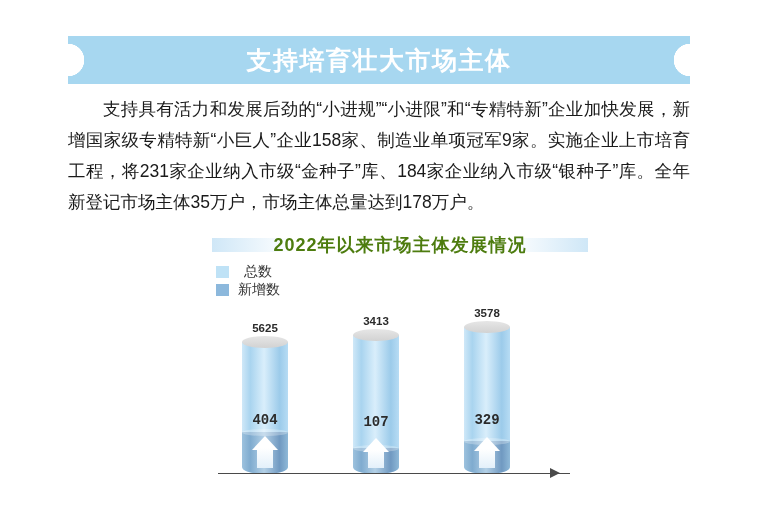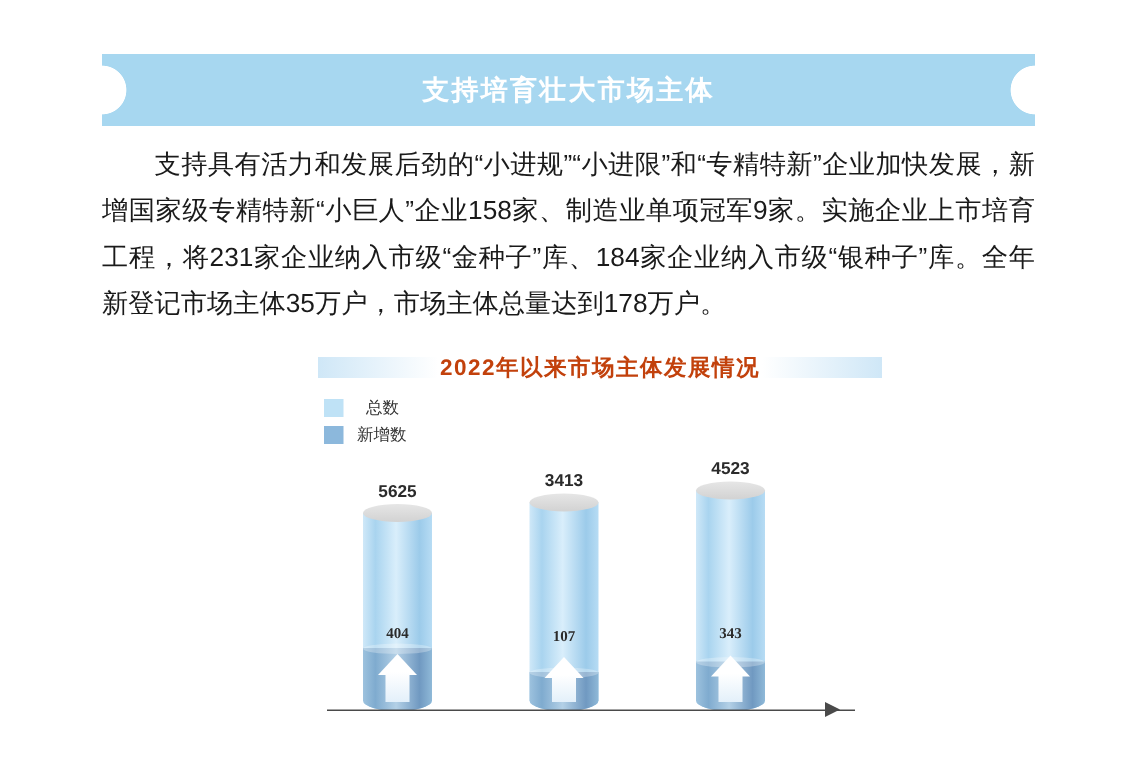--- a/index.html
+++ b/index.html
@@ -25,21 +25,21 @@
     mask-image:
        radial-gradient(circle 16px at 0px 24px, transparent 0 16px, #000 16.5px),
        radial-gradient(circle 16px at 622px 24px, transparent 0 16px, #000 16.5px);
     mask-composite:intersect;
   }
   .banner-title{
     position:absolute;inset:0;
     display:flex;align-items:center;justify-content:center;
     color:#ffffff;
     font-family:"Liberation Sans","DejaVu Sans",sans-serif;
-    font-size:18px;font-weight:bold;letter-spacing:1.5px;
+    font-size:25px;font-weight:bold;letter-spacing:1.5px;
   }
 
   
   .body-text{
     position:absolute;left:68px;top:94px;width:622px;
     font-size:17.5px;line-height:31px;color:#1a1a1a;
     text-align:justify;text-indent:2em;
     font-family:Liberation Sans, sans-serif;
   }
 
@@ -49,31 +49,31 @@
   }
   .chart-title-row{
     position:relative;height:26px;display:flex;align-items:center;justify-content:center;
   }
   .deco-bar{position:absolute;top:6px;height:14px;width:80px;}
   .deco-left{left:12px;background:linear-gradient(to right,#cfe7f7,#ffffff);}
   .deco-right{right:12px;background:linear-gradient(to left,#cfe7f7,#ffffff);}
   .chart-title{
     position:relative;z-index:2;
     font-family:"Liberation Sans","DejaVu Sans",sans-serif;
-    font-size:15px;font-weight:bold;color:#c2410c;letter-spacing:1px;
+    font-size:18px;font-weight:bold;color:#4d7c0f;letter-spacing:1px;
   }
 
   .legend{position:absolute;left:16px;top:32px;}
   .legend-row{display:flex;align-items:center;height:15px;margin-bottom:3px;}
   .sw{width:13px;height:12px;display:inline-block;}
   .sw-total{background:#bfe2f6;}
   .sw-new{background:#8cb8dc;}
   .legend-label{
     font-family:"Liberation Sans","DejaVu Sans",sans-serif;
-    font-size:11px;color:#333;margin-left:9px;white-space:nowrap;
+    font-size:14px;color:#333;margin-left:9px;white-space:nowrap;
   }
   .legend-row.total .legend-label{margin-left:15px;}
 
   .plot{position:absolute;left:0;top:70px;width:400px;height:172px;}
   .baseline{
     position:absolute;left:18px;bottom:0;width:352px;height:1.4px;background:#4a4a4a;
   }
   .axis-arrow{
     position:absolute;right:10px;bottom:-4px;width:0;height:0;
     border-top:5px solid transparent;border-bottom:5px solid transparent;
@@ -109,22 +109,22 @@
     border-left:13px solid transparent;border-right:13px solid transparent;
     border-bottom:14px solid #ffffff;
   }
   .val-total{
     position:absolute;left:50%;transform:translateX(-50%);
     font-family:"Liberation Sans","DejaVu Sans",sans-serif;
     font-size:11.5px;font-weight:bold;color:#2b2b2b;white-space:nowrap;
   }
   .val-new{
     position:absolute;left:50%;transform:translateX(-50%);
-    font-family:Liberation Serif, serif;
-    font-size:10px;font-weight:bold;color:#2b2b2b;white-space:nowrap;
+    font-family:Liberation Mono, monospace;
+    font-size:14px;font-weight:bold;color:#2b2b2b;white-space:nowrap;
   }
 </style>
 </head>
 <body>
 
 <div class="banner-wrap">
   <div class="banner"></div>
   <div class="banner-title">支持培育壮大市场主体</div>
 </div>
 
@@ -173,30 +173,30 @@
           <div class="seg-line" style="top:-3px;"></div>
           <div class="arrow-head" style="bottom:22px;"></div>
           <div class="arrow-shape" style="bottom:6px;height:18px;"></div>
         </div>
       </div>
       <div class="val-new" style="bottom:44px;margin-top:35px;">107</div>
 
     </div>
 
     <div class="bar-group" style="left:264px;">
-      <div class="val-total" style="bottom:155px;">4523</div>
+      <div class="val-total" style="bottom:155px;">3578</div>
       <div class="cyl cyl-total" style="height:147px;">
         <div class="cap"></div>
         <div class="cyl-new" style="height:33px;">
           <div class="seg-line" style="top:-3px;"></div>
           <div class="arrow-head" style="bottom:23px;"></div>
           <div class="arrow-shape" style="bottom:6px;height:19px;"></div>
         </div>
       </div>
-      <div class="val-new" style="bottom:46px;">343</div>
+      <div class="val-new" style="bottom:46px;">329</div>
 
     </div>
 
     <div class="baseline">
       <div class="axis-arrow"></div>
     </div>
   </div>
 </div>
 
 </body></html>

